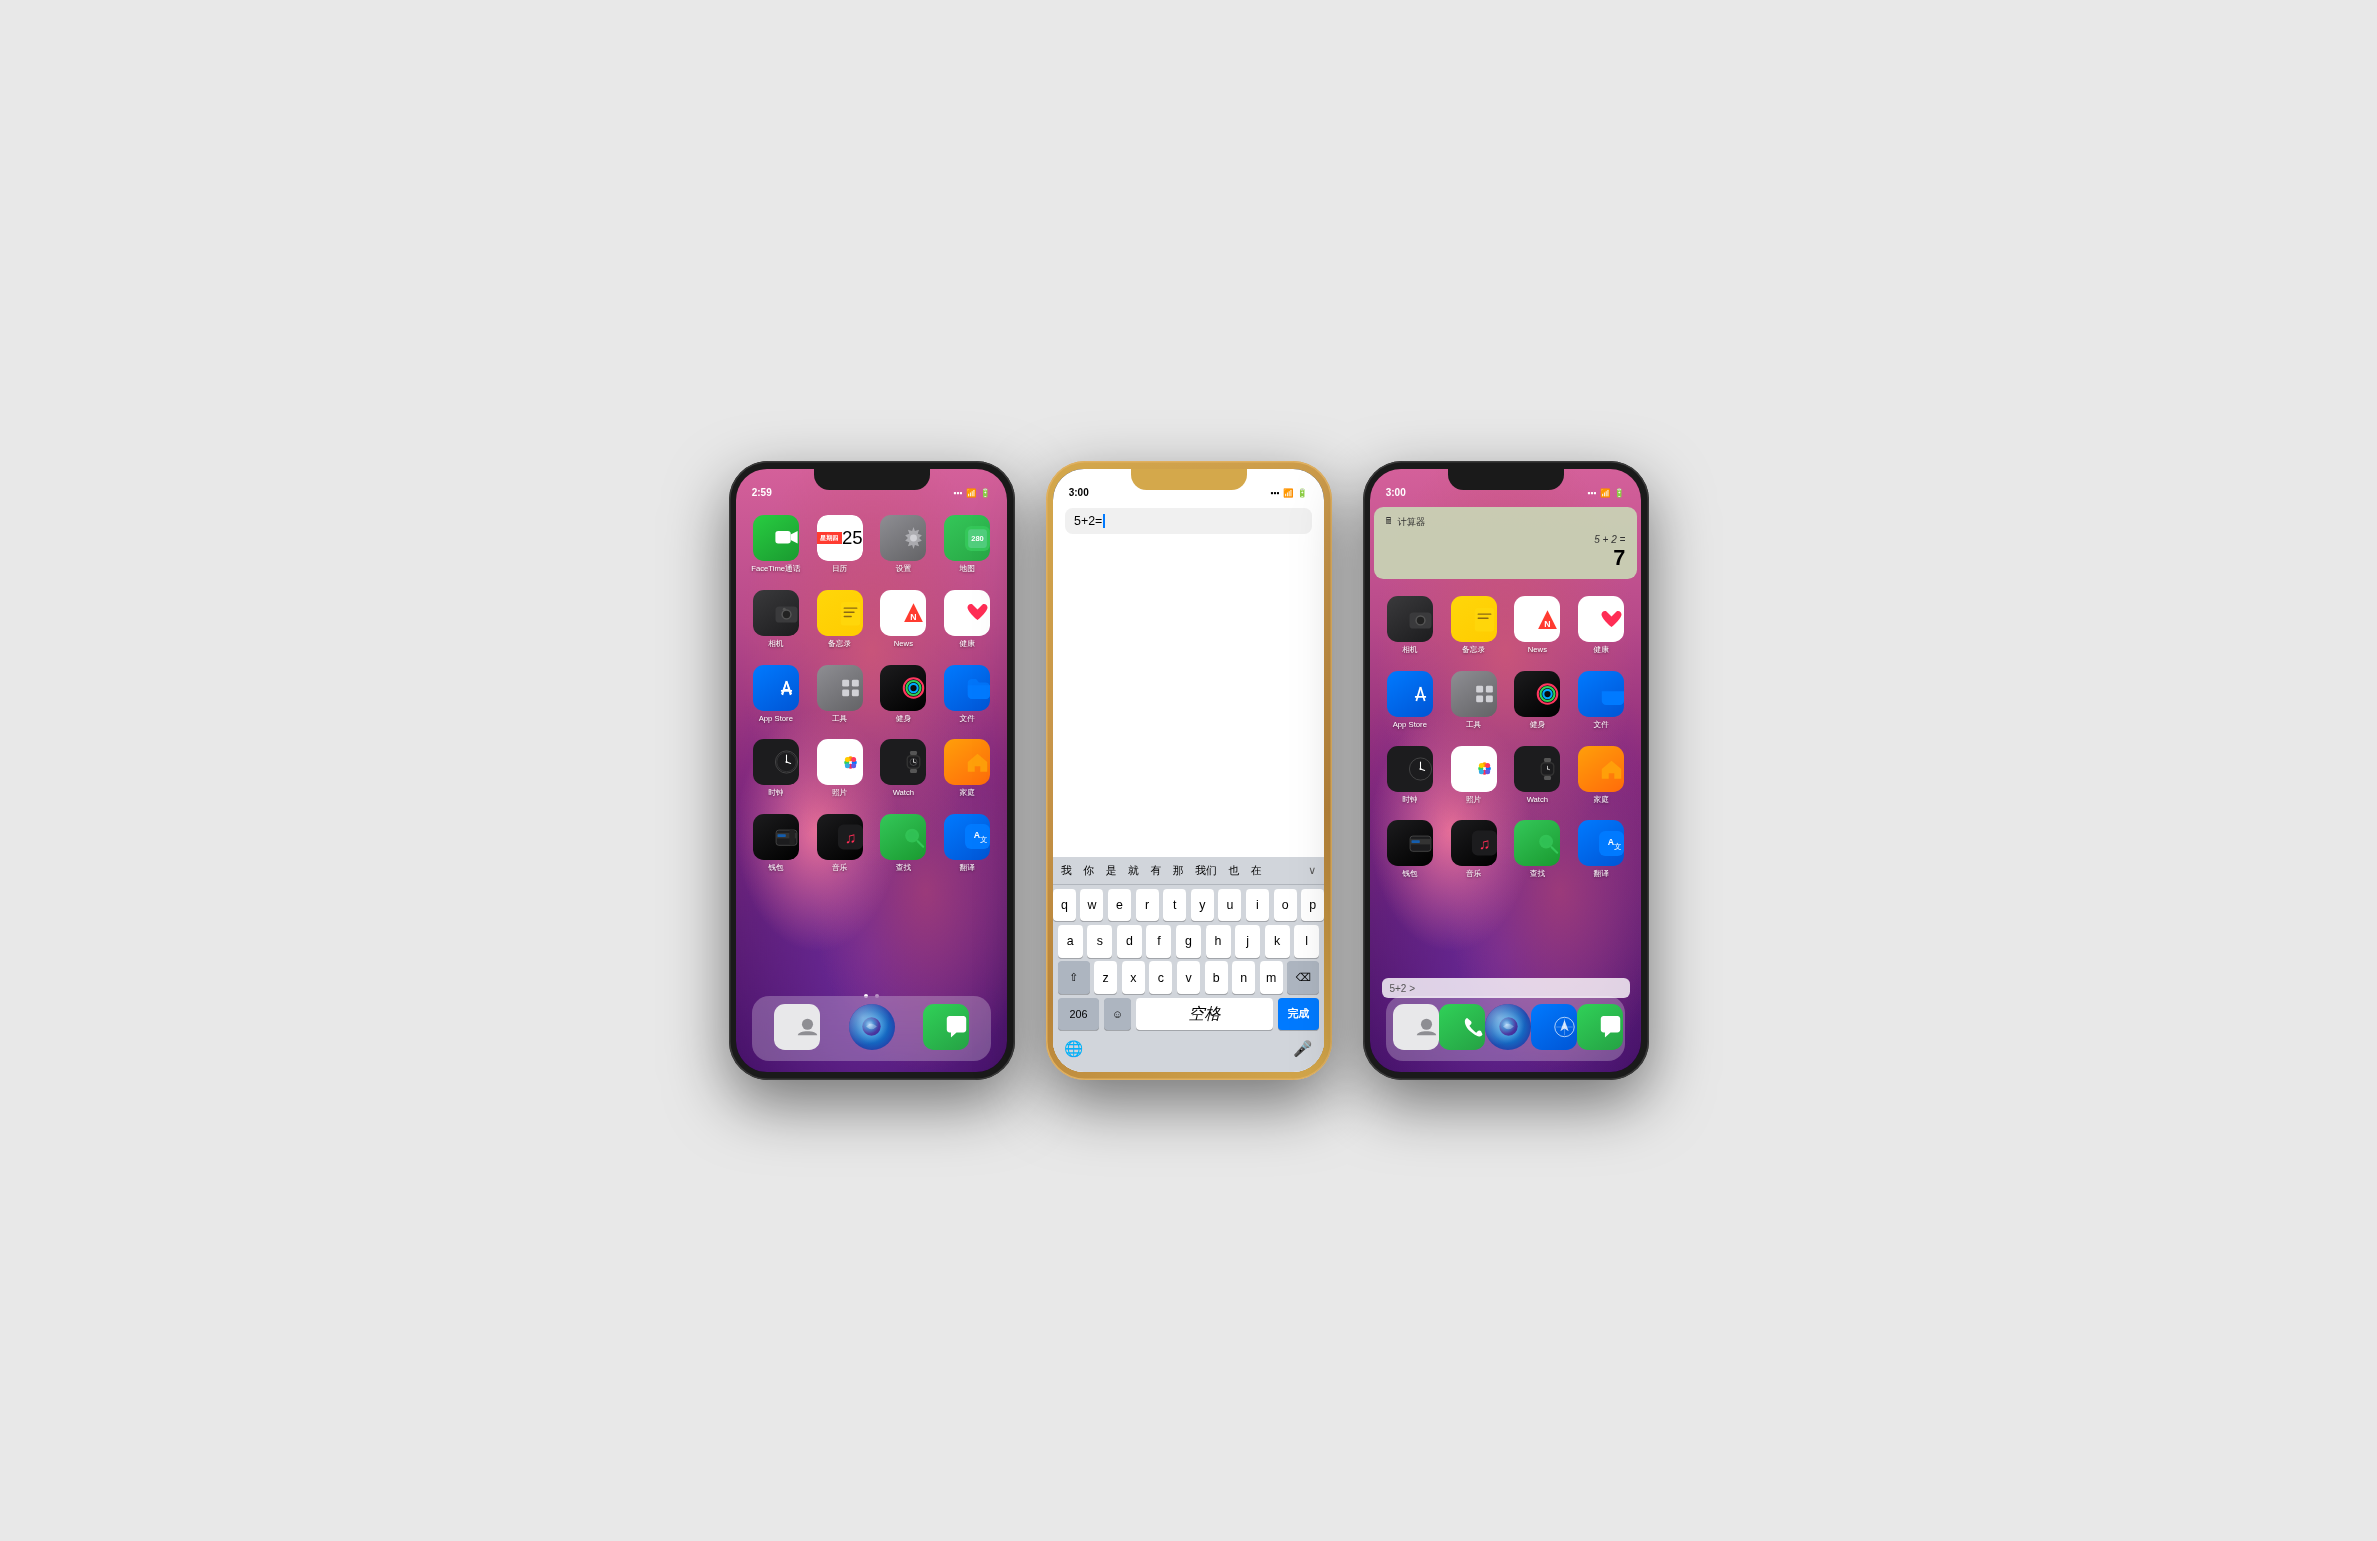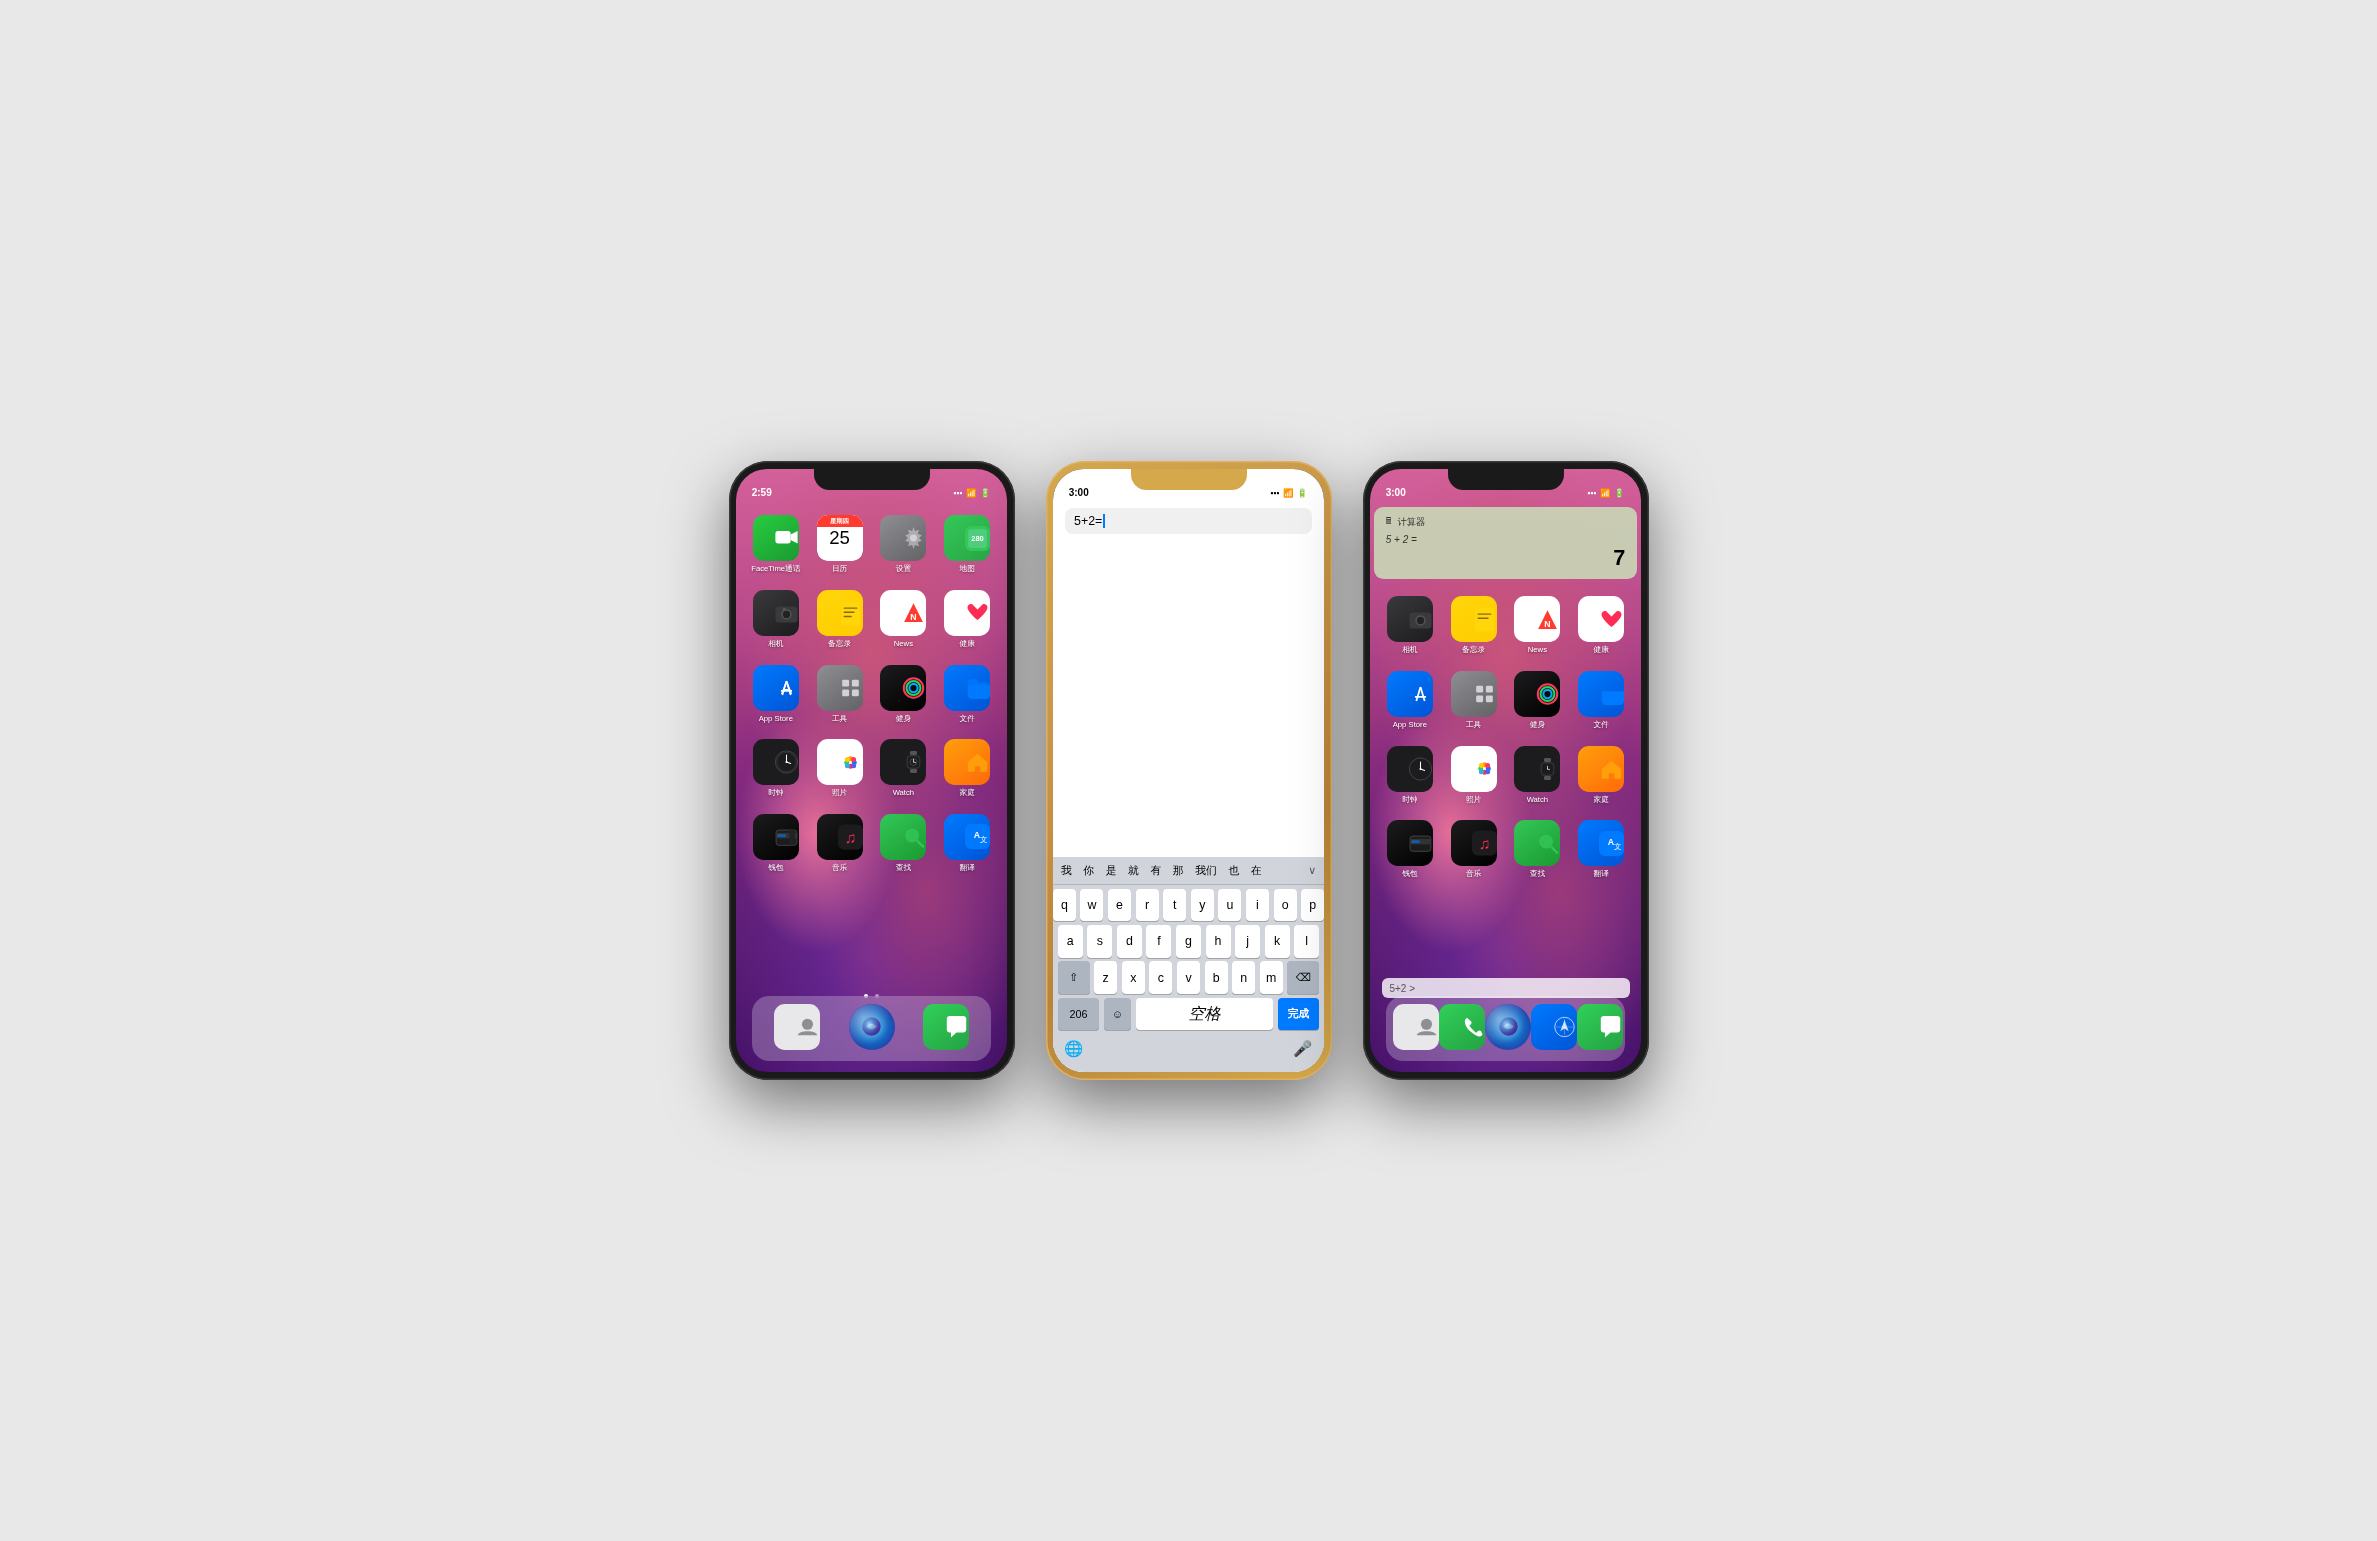--- a/index.html
+++ b/index.html
@@ -287,20 +287,21 @@
     }
     .calc-header {
       display: flex;
       align-items: center;
       gap: 6.2px;
       font-size: 9.3px;
       color: #333;
       margin-bottom: 3.9px;
     }
     .calc-result {
+      text-align: right;
       font-size: 10px;
       color: #333;
       font-style: italic;
     }
     .calc-big {
       text-align: right;
       font-size: 21.7px;
       font-weight: 700;
       color: #000;
     }
@@ -312,21 +313,20 @@
       border-radius: 6.2px;
       padding: 4.6px 7.7px;
       font-size: 10px;
       color: #555;
       z-index: 50;
     }
 
     
     .calendar-icon-inner {
       display: flex;
-      flex-direction: column;
       align-items: center;
       width: 100%;
       height: 100%;
       background: #fff;
       border-radius: 10.8px;
       overflow: hidden;
     }
     .cal-top {
       background: #ff3b30;
       color: #fff;

